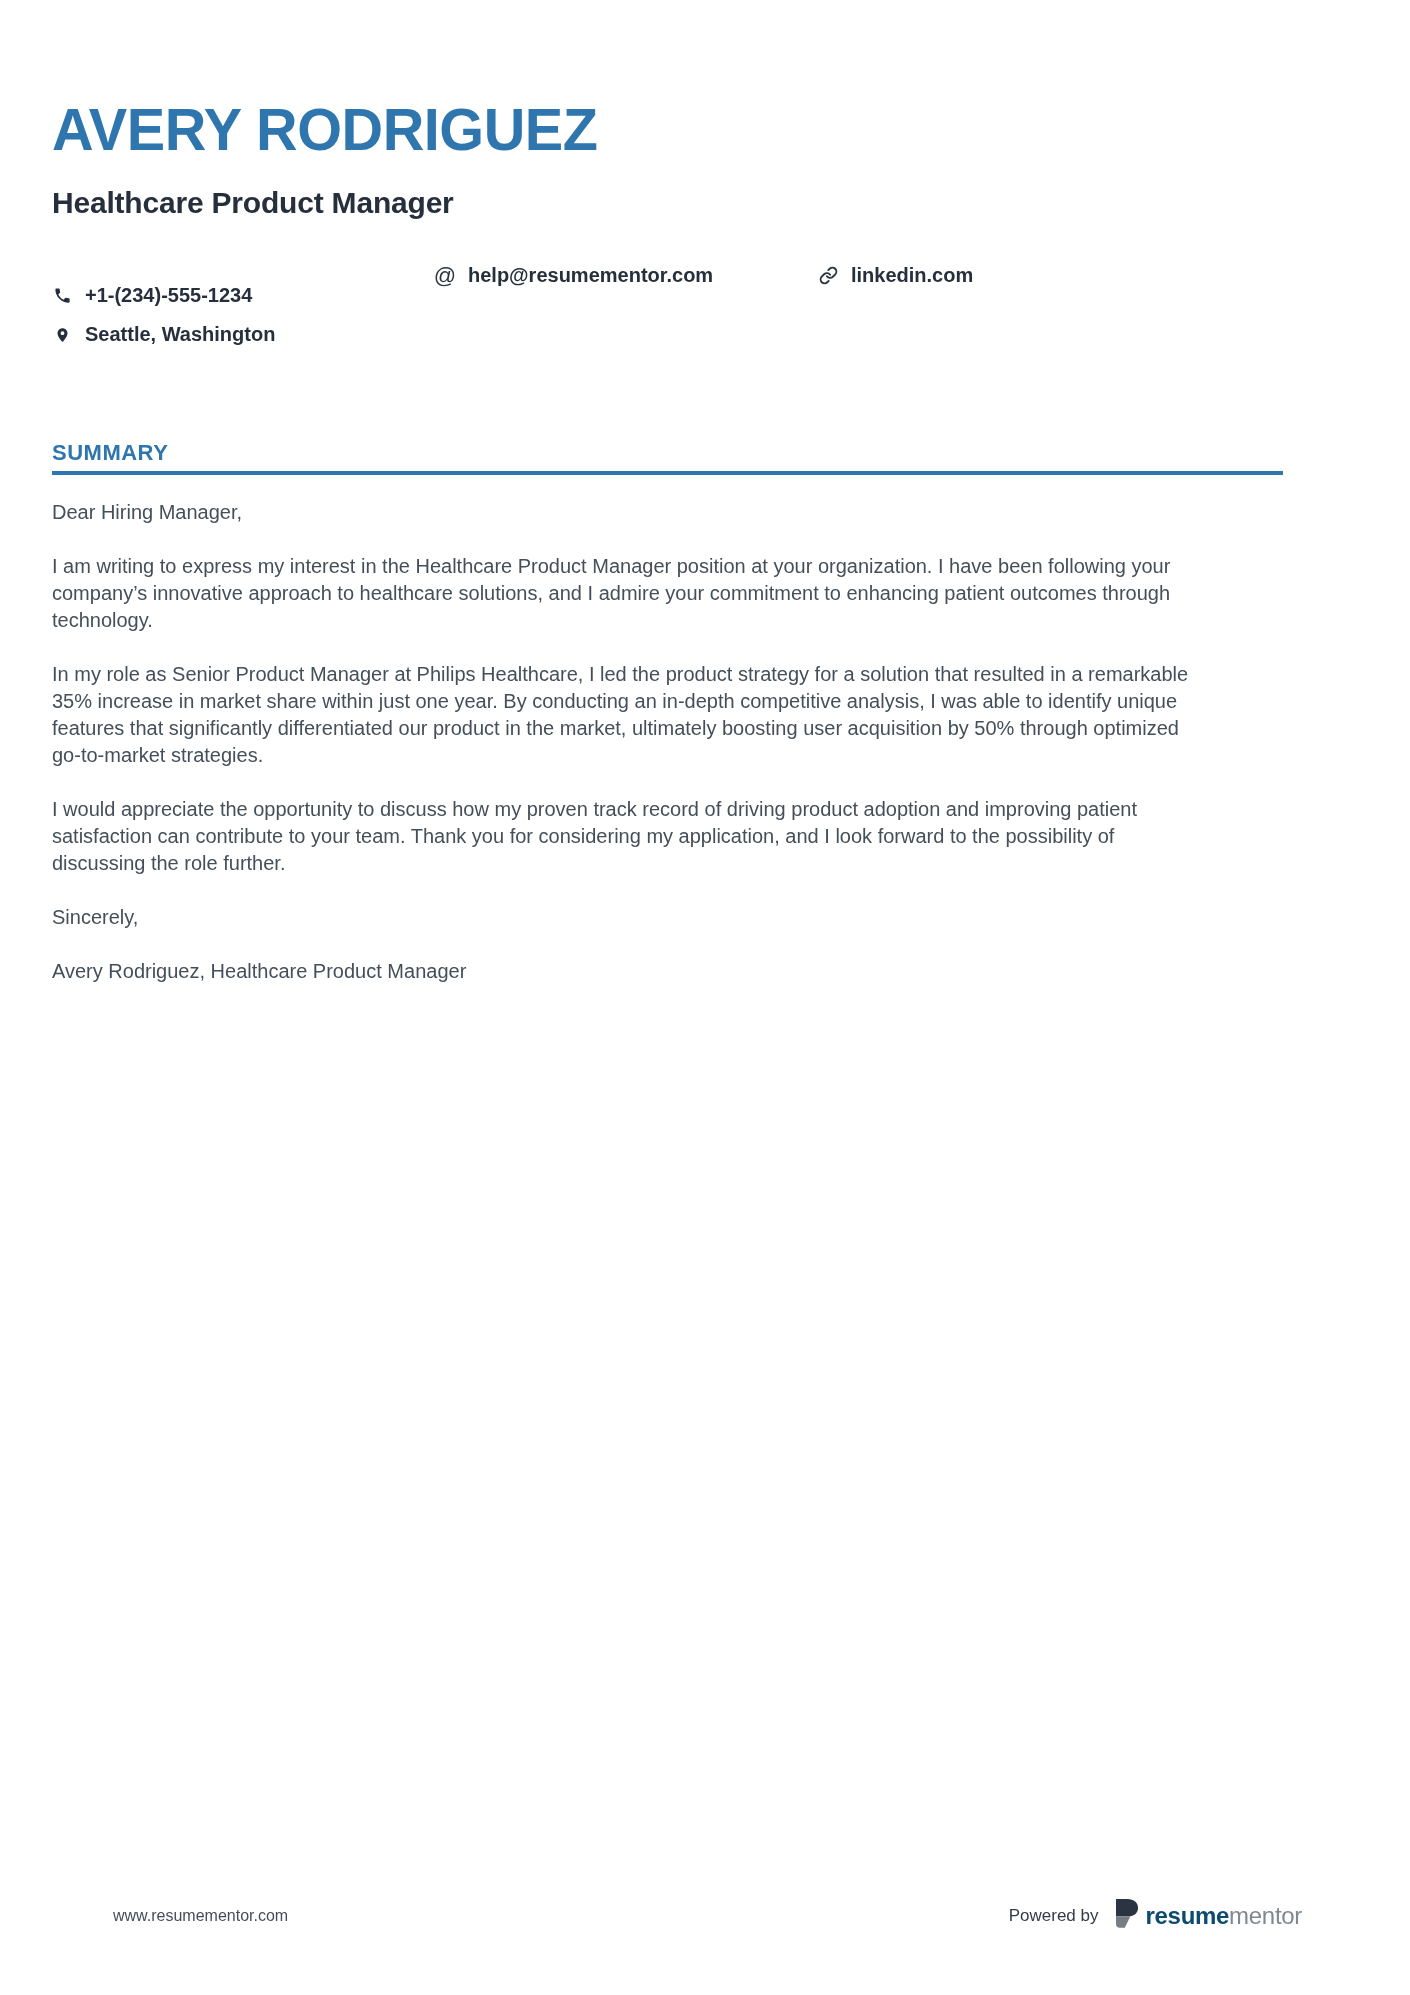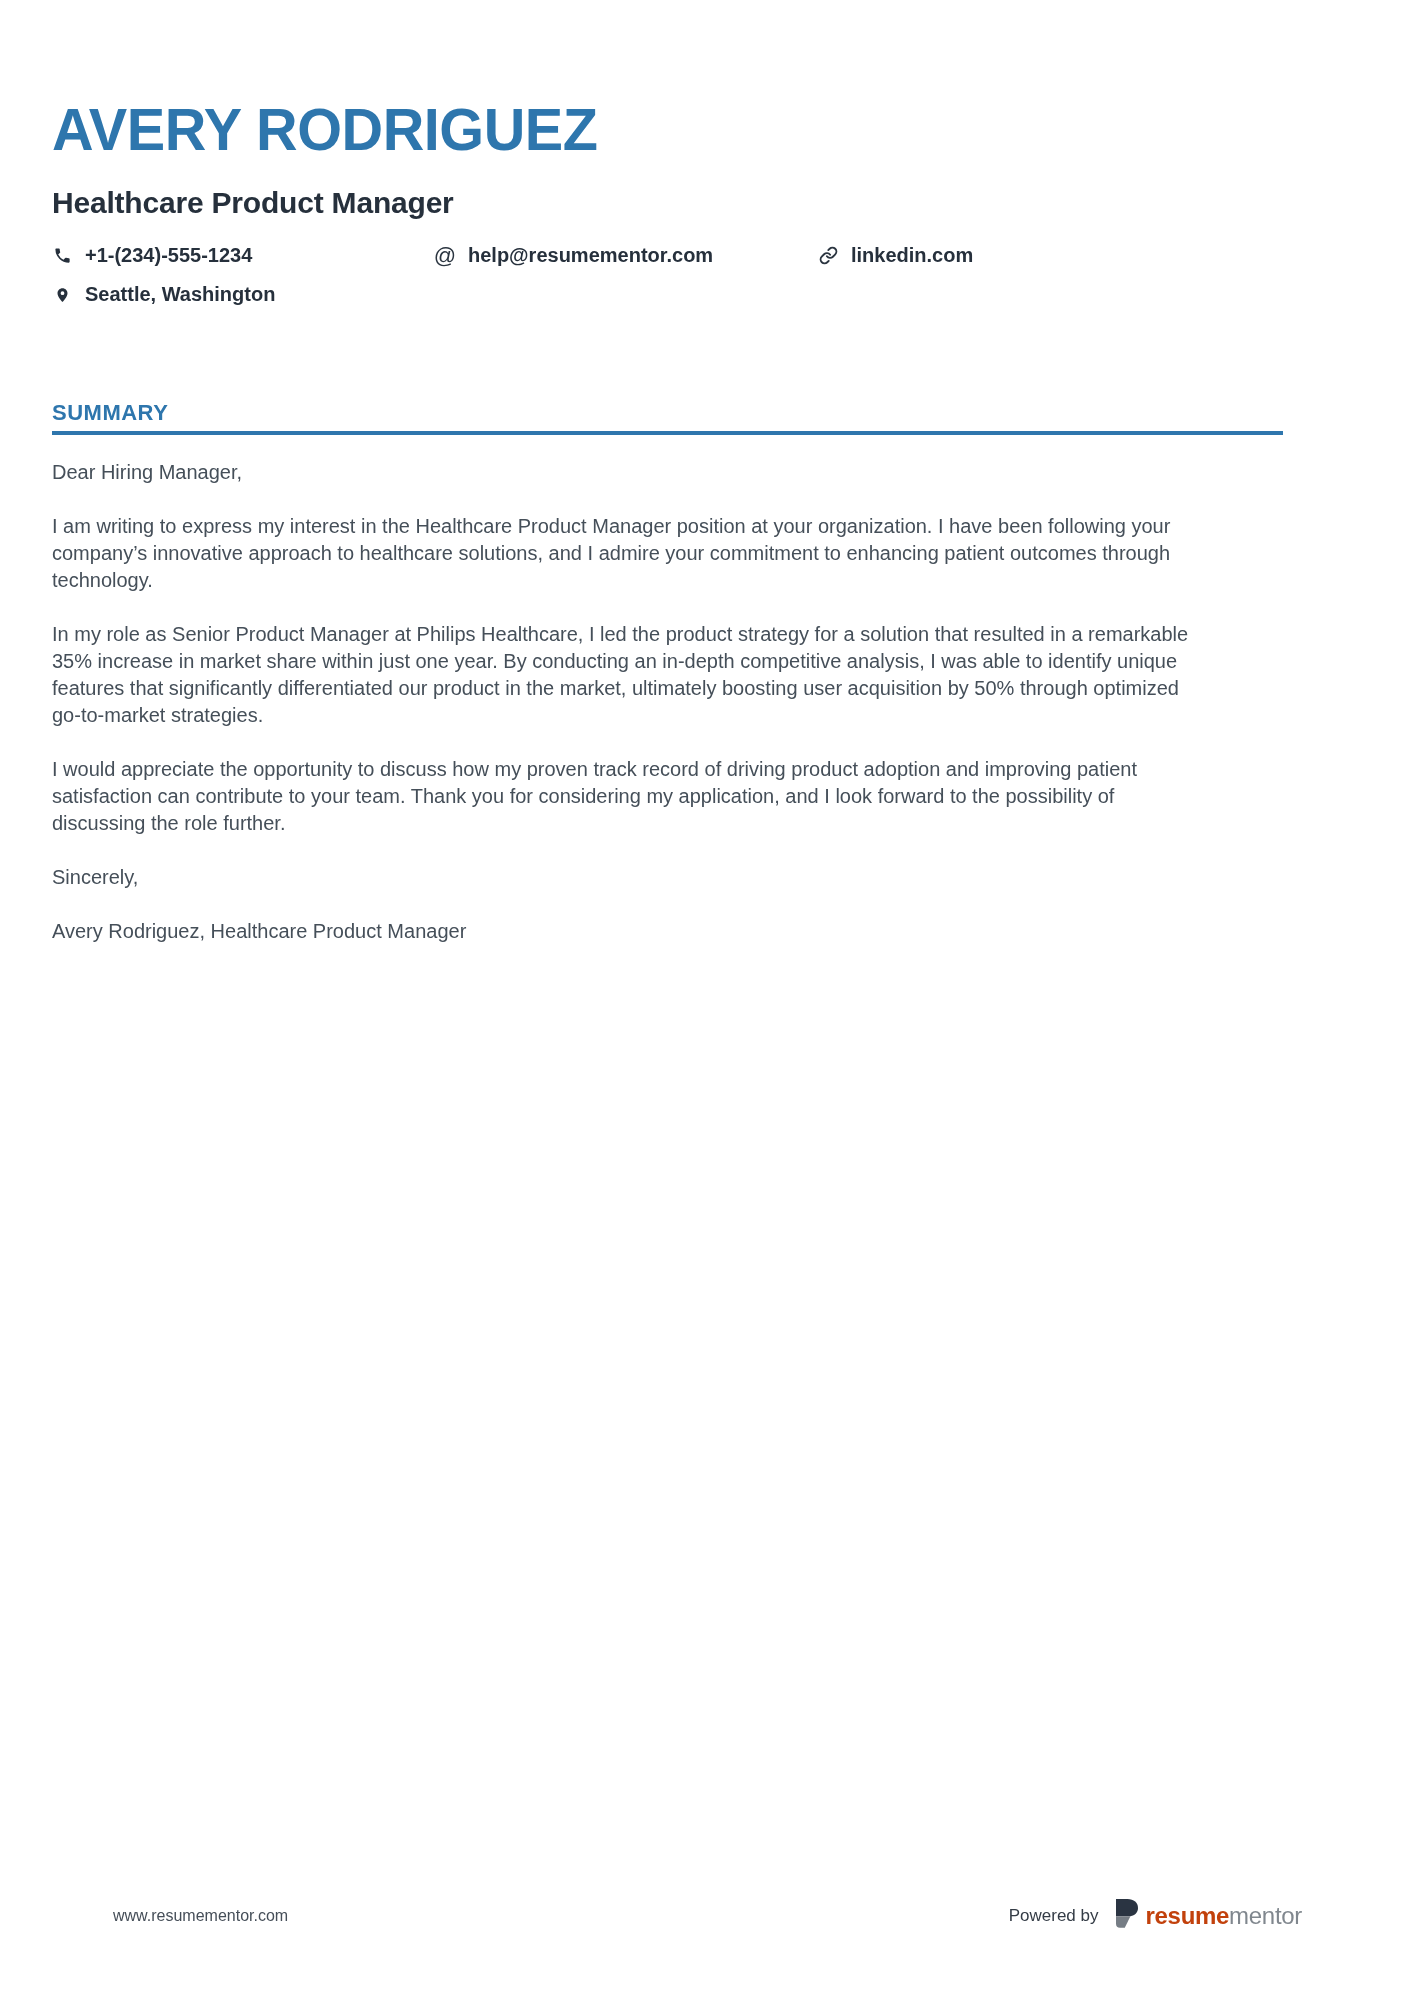--- a/index.html
+++ b/index.html
@@ -42,21 +42,21 @@
   .contact-rows { margin-top: 24px; }
   .contact-row { display: flex; align-items: center; margin-bottom: 16px; }
   .contact-item {
     display: flex;
     align-items: center;
     gap: 13px;
     color: #26303c;
     font-size: 20px;
     font-weight: 700;
   }
-  .contact-item.col-1 { width: 383px; }
+  .contact-item.col-1 { width: 383px; margin-top: 40px; }
   .contact-item.col-2 { width: 383px; }
   .contact-icon { display: inline-flex; width: 20px; justify-content: center; flex: none; }
   .contact-icon svg { display: block; }
   .at-glyph { font-size: 22px; font-weight: 400; color: #2b3540; line-height: 1; }
 
   
   .section { margin-top: 96px; }
   .section-heading-wrap {
     border-bottom: 4px solid #2e76ad;
     padding-bottom: 7px;
@@ -94,21 +94,21 @@
     color: #454e58;
     font-size: 16px;
     font-weight: 400;
     text-decoration: none;
   }
   .footer-right { display: flex; align-items: center; gap: 15px; }
   .powered-by { color: #343c46; font-size: 17px; }
   .brand { display: flex; align-items: center; gap: 7px; text-decoration: none; }
   .brand-mark { display: block; }
   .brand-text { font-size: 24px; letter-spacing: -0.3px; line-height: 1; }
-  .brand-text .bold { font-weight: 700; color: #c2410c; }
+  .brand-text .bold { font-weight: 700; color: #0c4a6e; }
   .brand-text .light { font-weight: 400; color: #80878e; }
 </style>
 </head>
 <body>
 
 <div class="page">
   <div class="content">
 
     <div>
       <div class="name">AVERY RODRIGUEZ</div>

